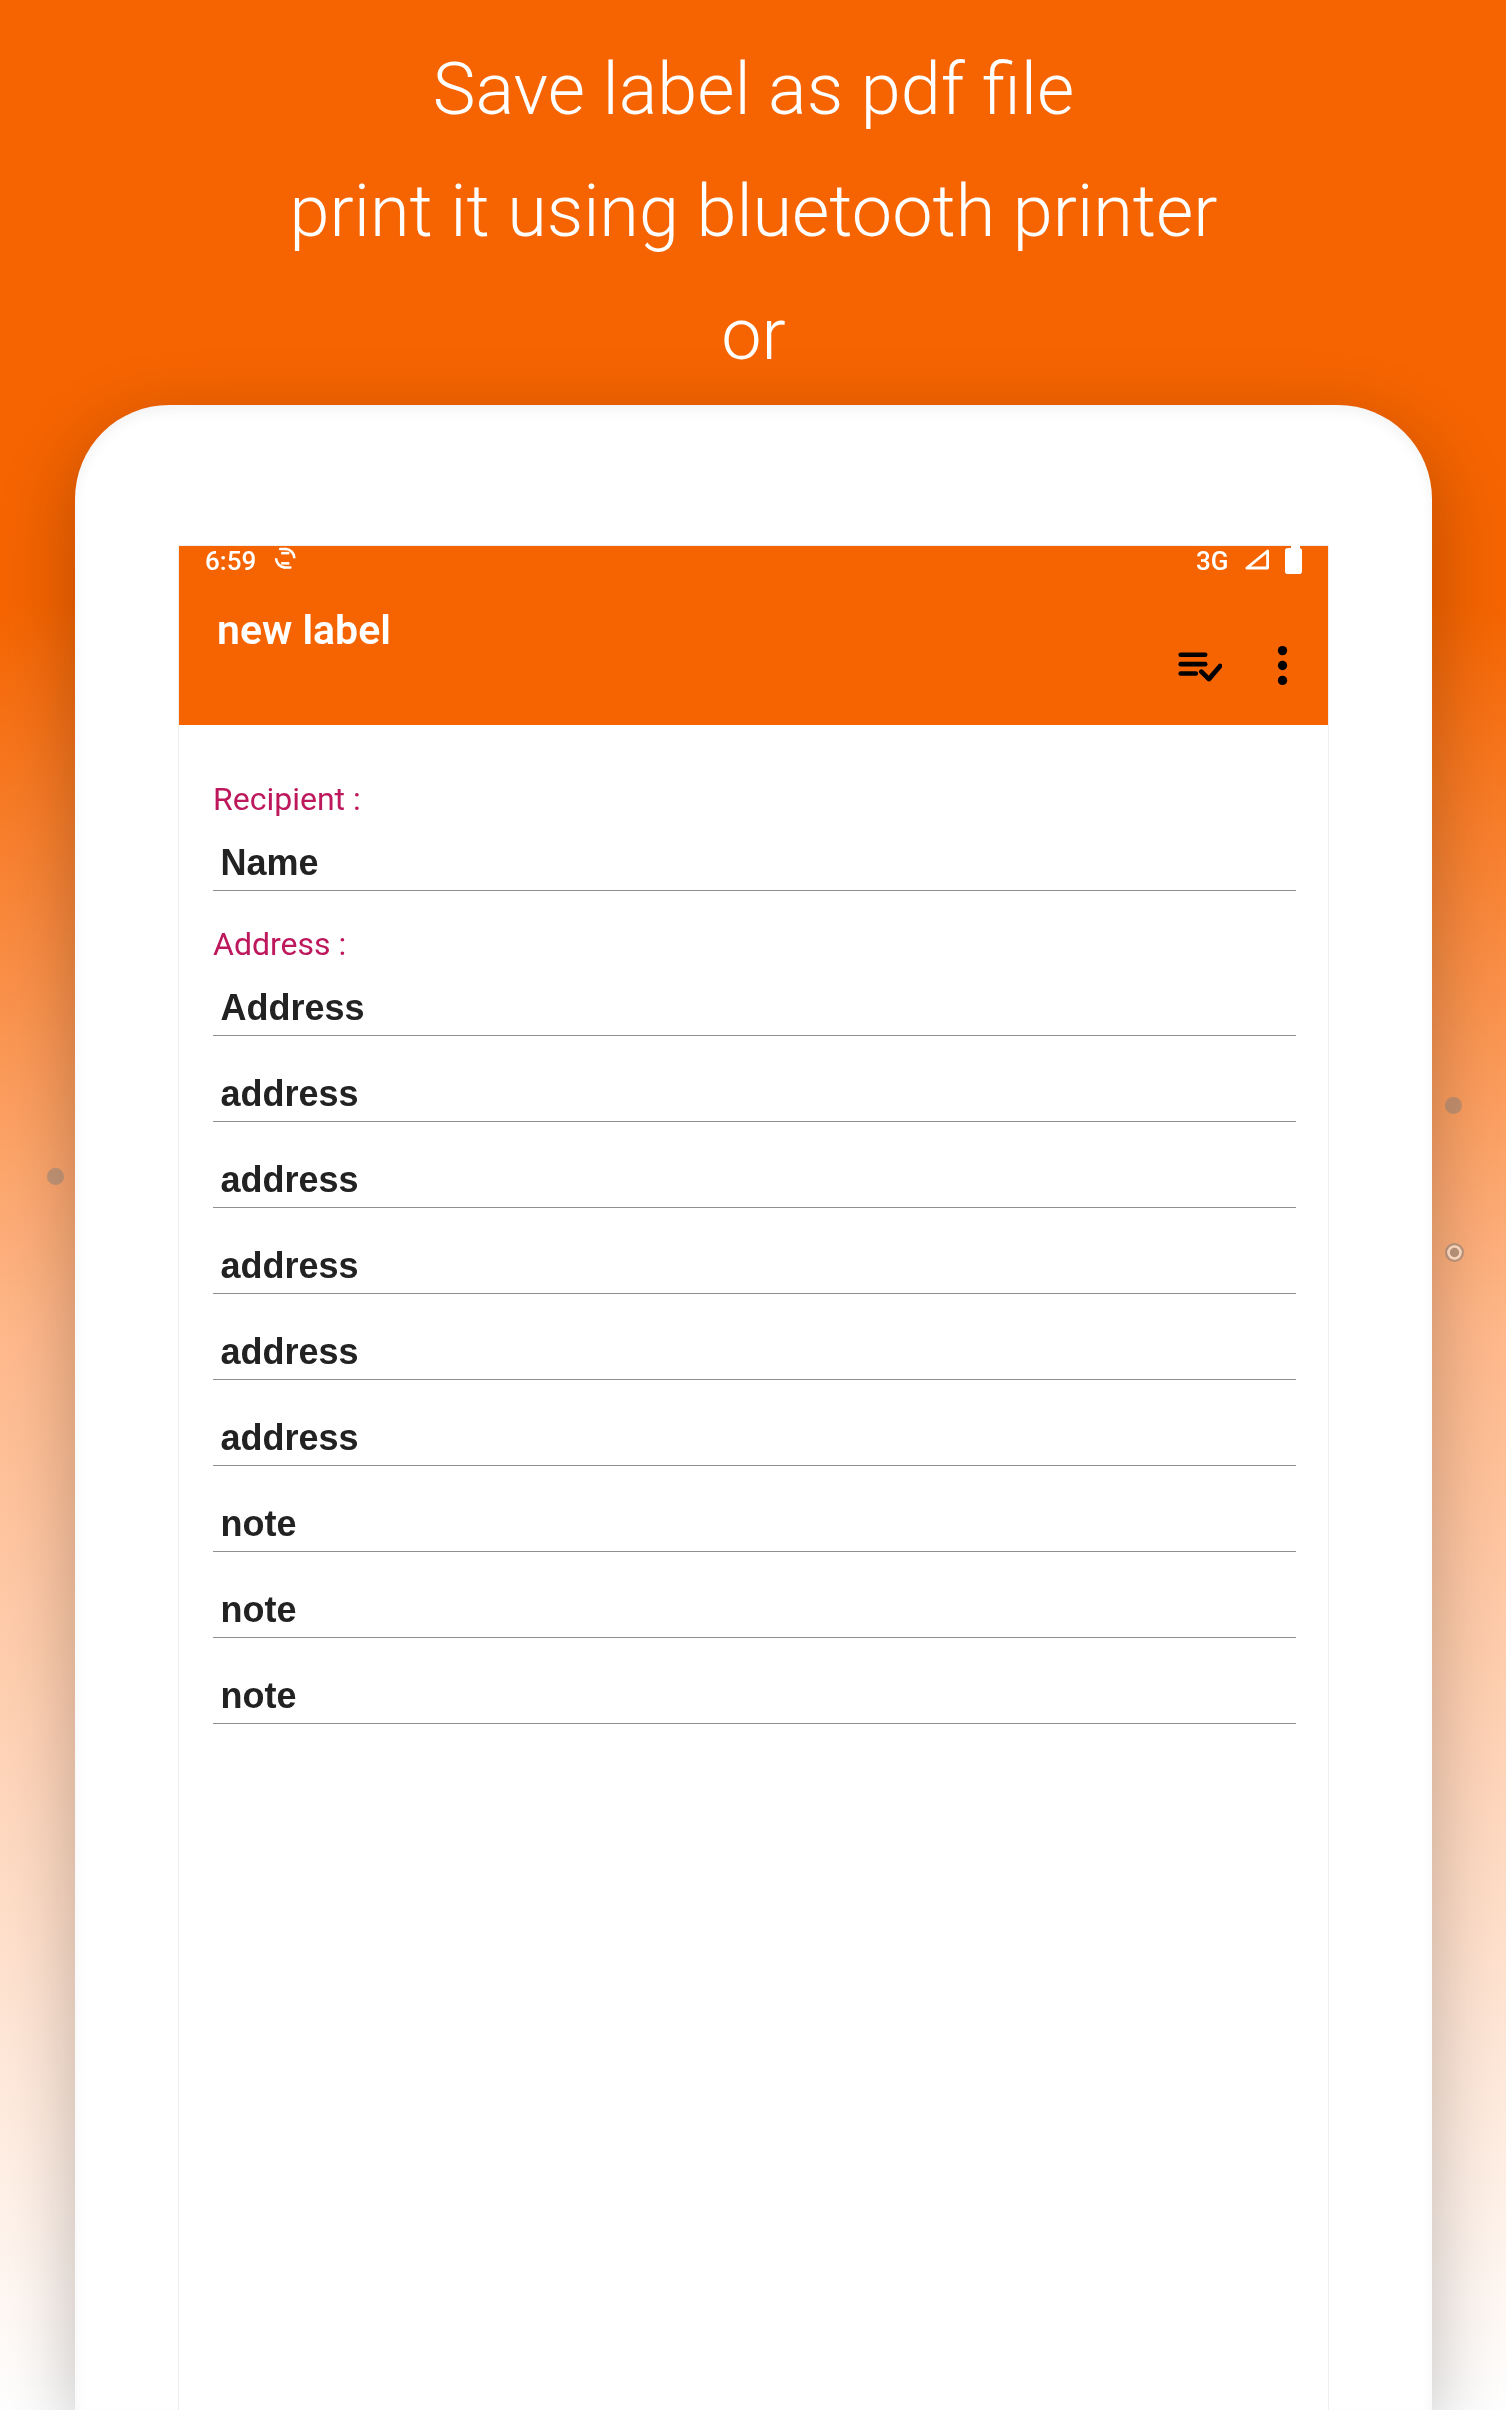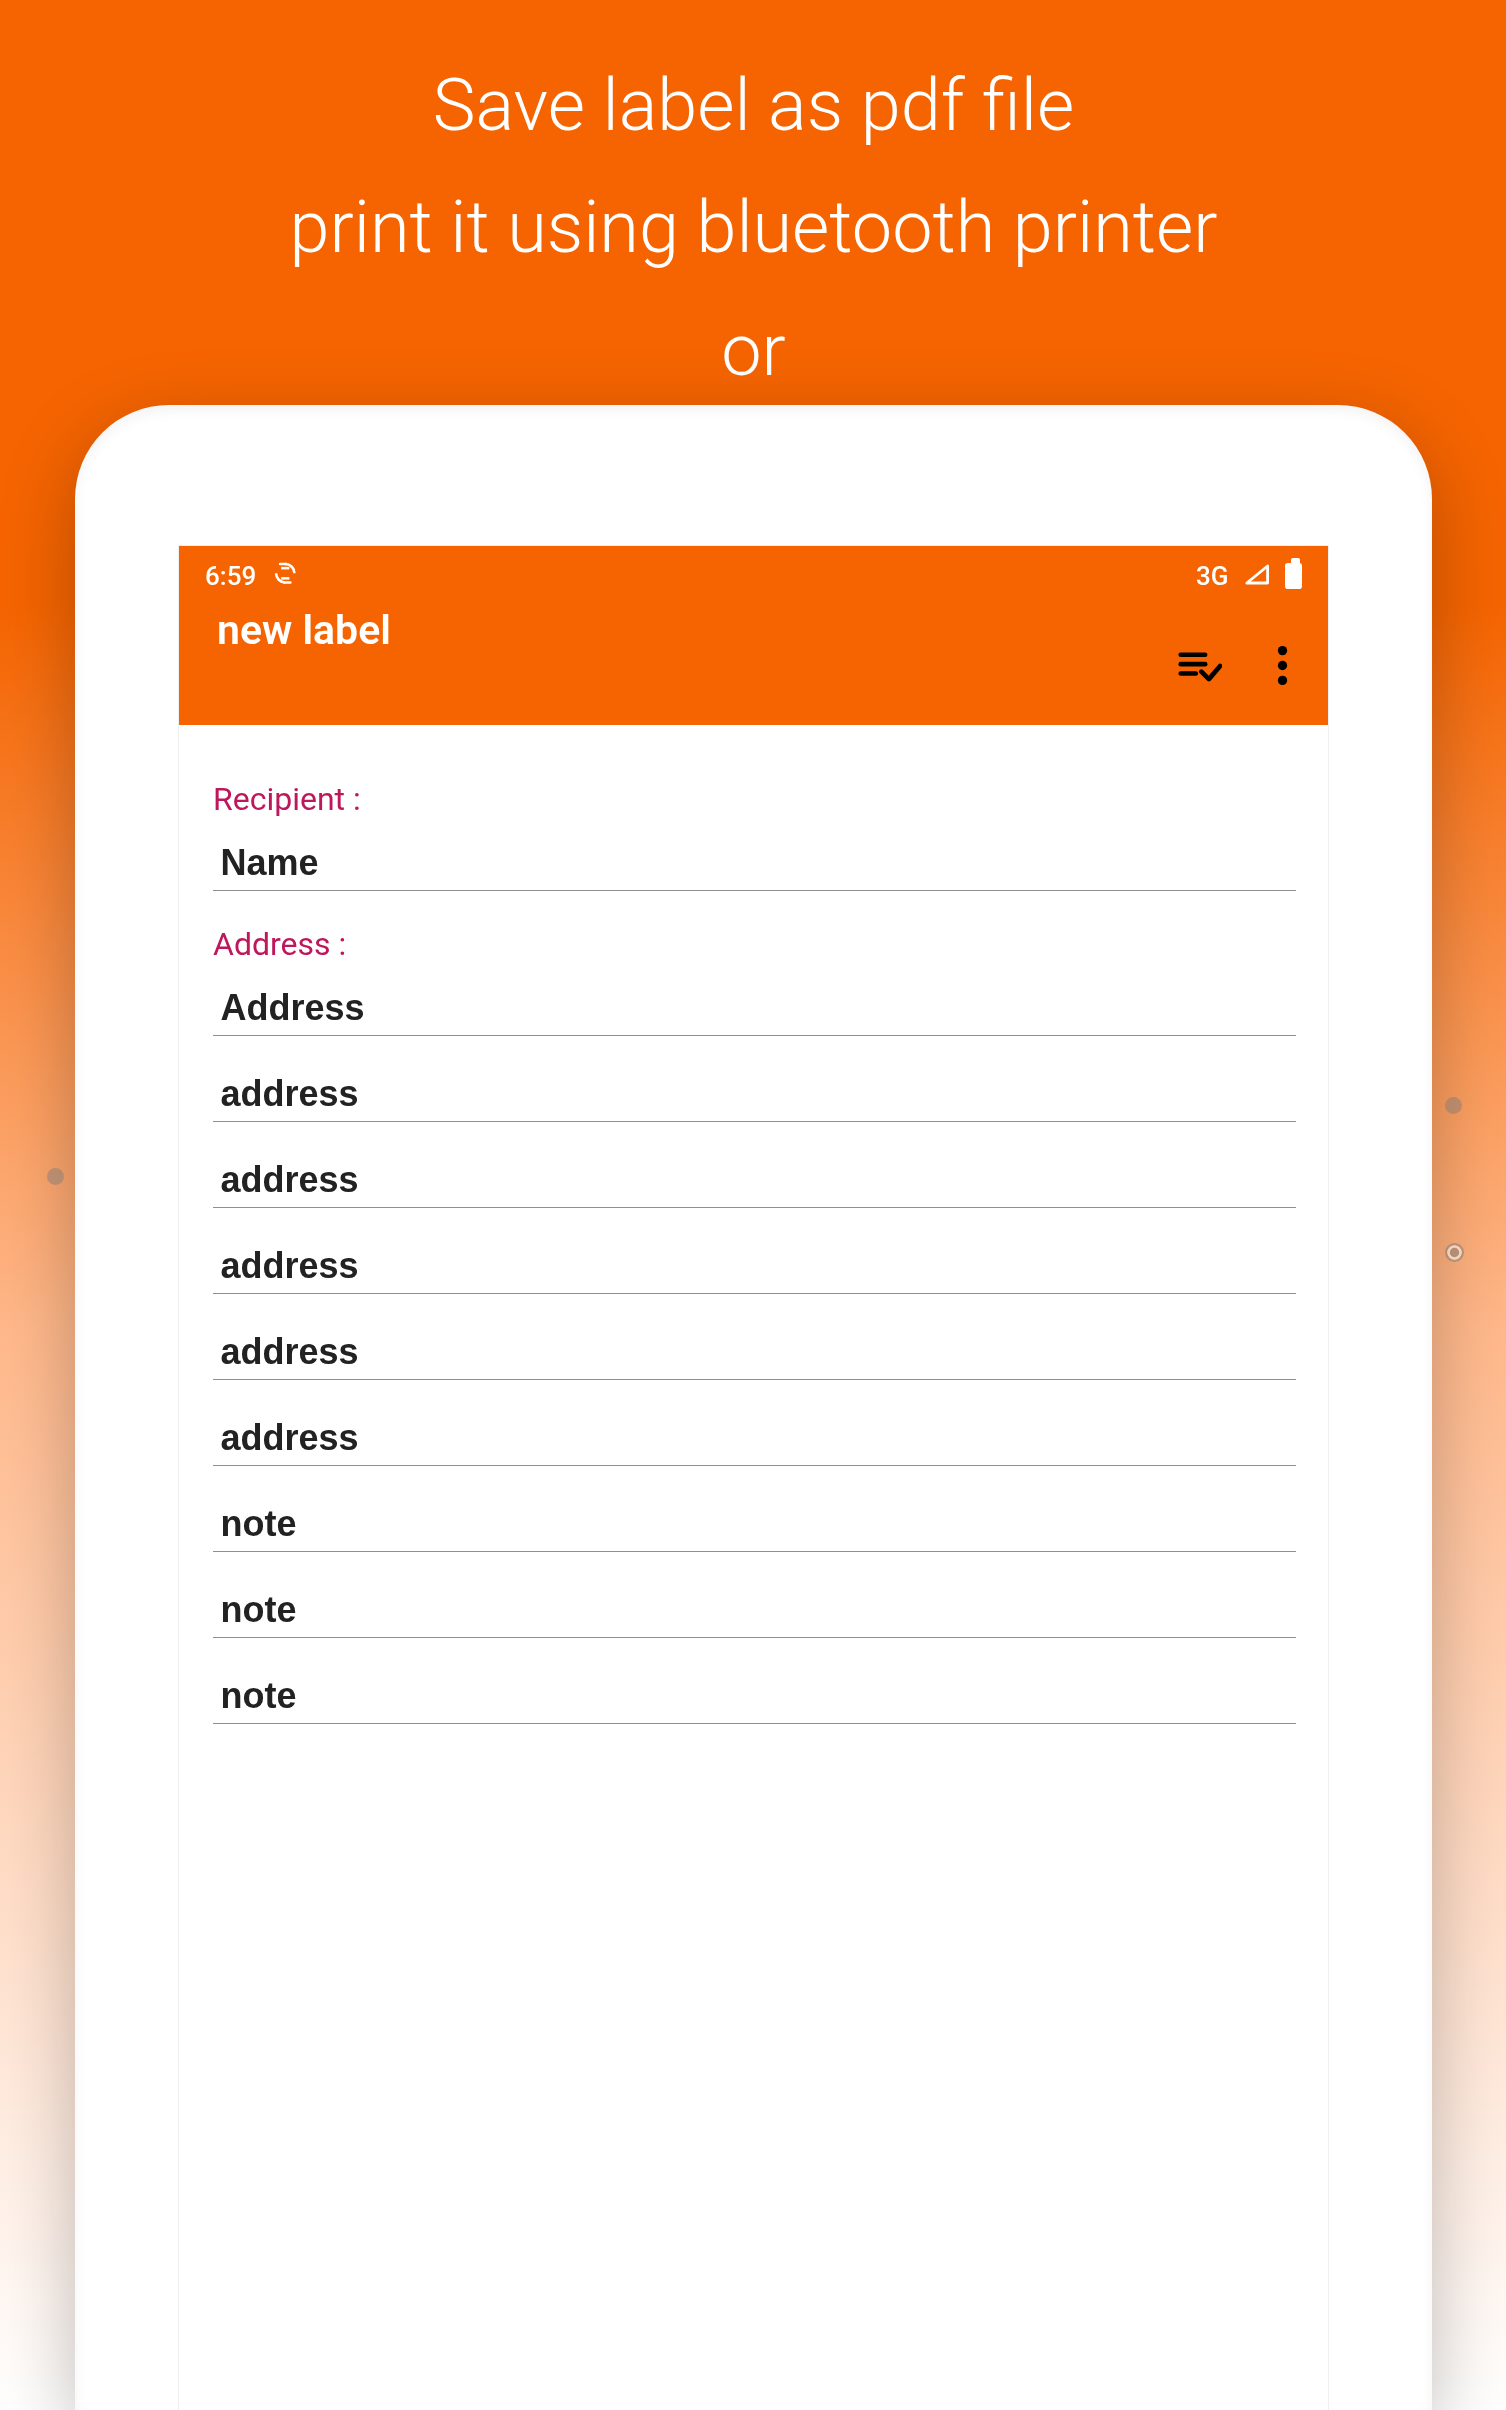--- a/index.html
+++ b/index.html
@@ -10,21 +10,21 @@
       font-family: -apple-system, BlinkMacSystemFont, 'Segoe UI', Roboto, sans-serif;
     }
     .bg {
       width: 100%;
       height: 100%;
       background: linear-gradient(to bottom, #f56400 0%, #f56400 25%, #ffb88a 55%, #ffffff 100%);
       position: relative;
     }
     .headline {
       position: absolute;
-      top: 45px;
+      top: 29px;
       left: 0;
       right: 0;
       text-align: center;
       color: #fff;
       font-weight: 300;
       font-size: 72px;
       line-height: 1.7;
     }
     .tablet {
       position: absolute;
@@ -76,21 +76,21 @@
       right: 104px;
       bottom: 0;
       background: #fff;
       box-shadow: 0 0 0 0.9px rgba(0,0,0,.07);
     }
     .status-bar {
       height: 60px;
       background: #f56400;
       color: #fff;
       display: flex;
-      align-items: center;
+      align-items: flex-start;
       padding: 0 26px;
       font-size: 26px;
       font-weight: 500;
     }
     .status-left { display: flex; align-items: center; gap: 17px; }
     .status-right { margin-left: auto; display: flex; align-items: center; gap: 16px; }
     .app-bar {
       height: 119px;
       background: #f56400;
       color: #fff;

